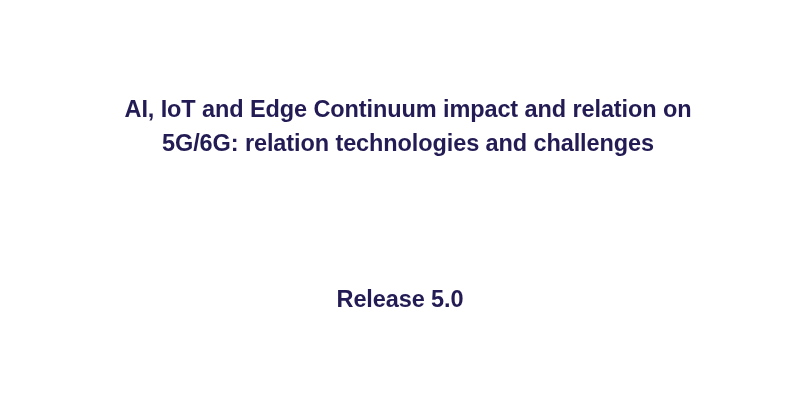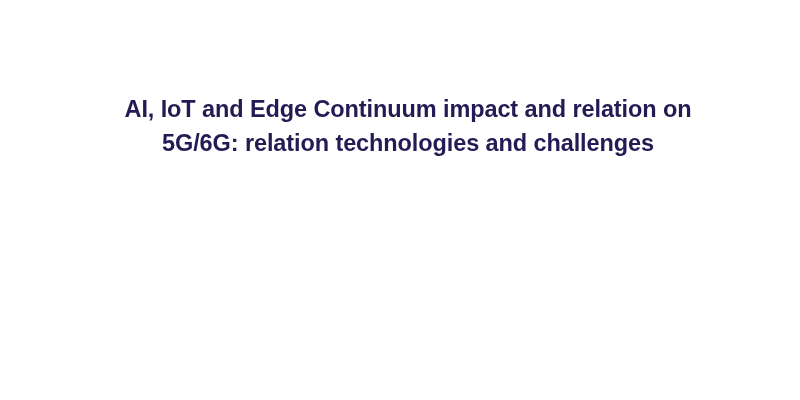--- a/index.html
+++ b/index.html
@@ -67,14 +67,17 @@
 </head>
 <body>
 
 <div class="slide">
 
   <div class="title-block">
     <span class="title-line">AI, IoT and Edge Continuum impact and relation on</span>
     <span class="title-line">5G/6G: relation technologies and challenges</span>
   </div>
 
+  <div class="subtitle-block">
+    <span class="subtitle-line">Release 5.0</span>
+  </div>
 
 </div>
 
 </body></html>

